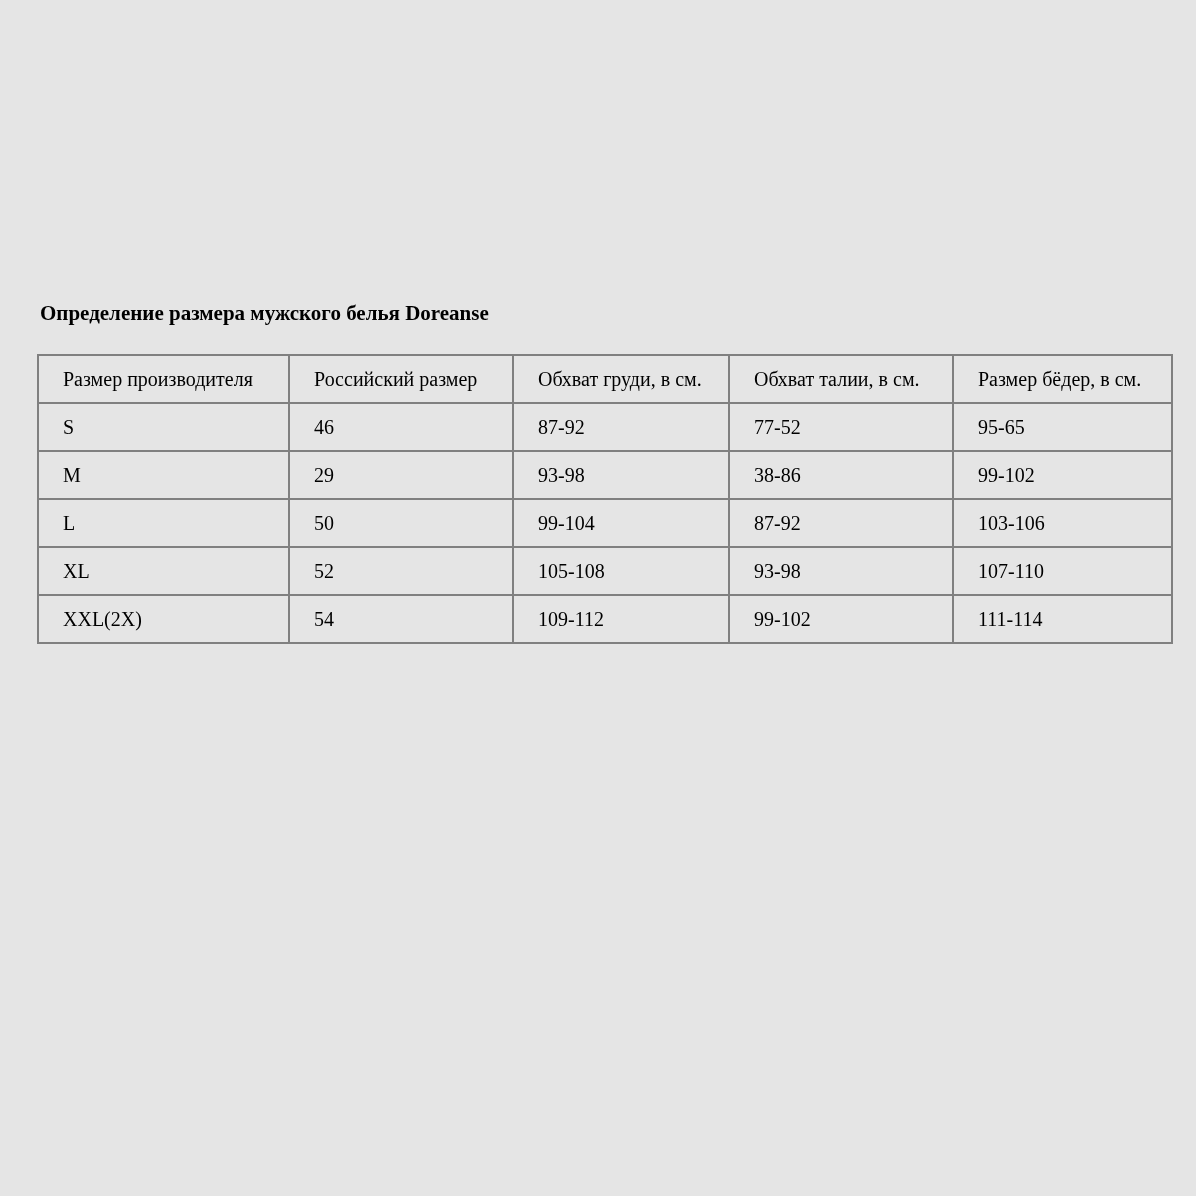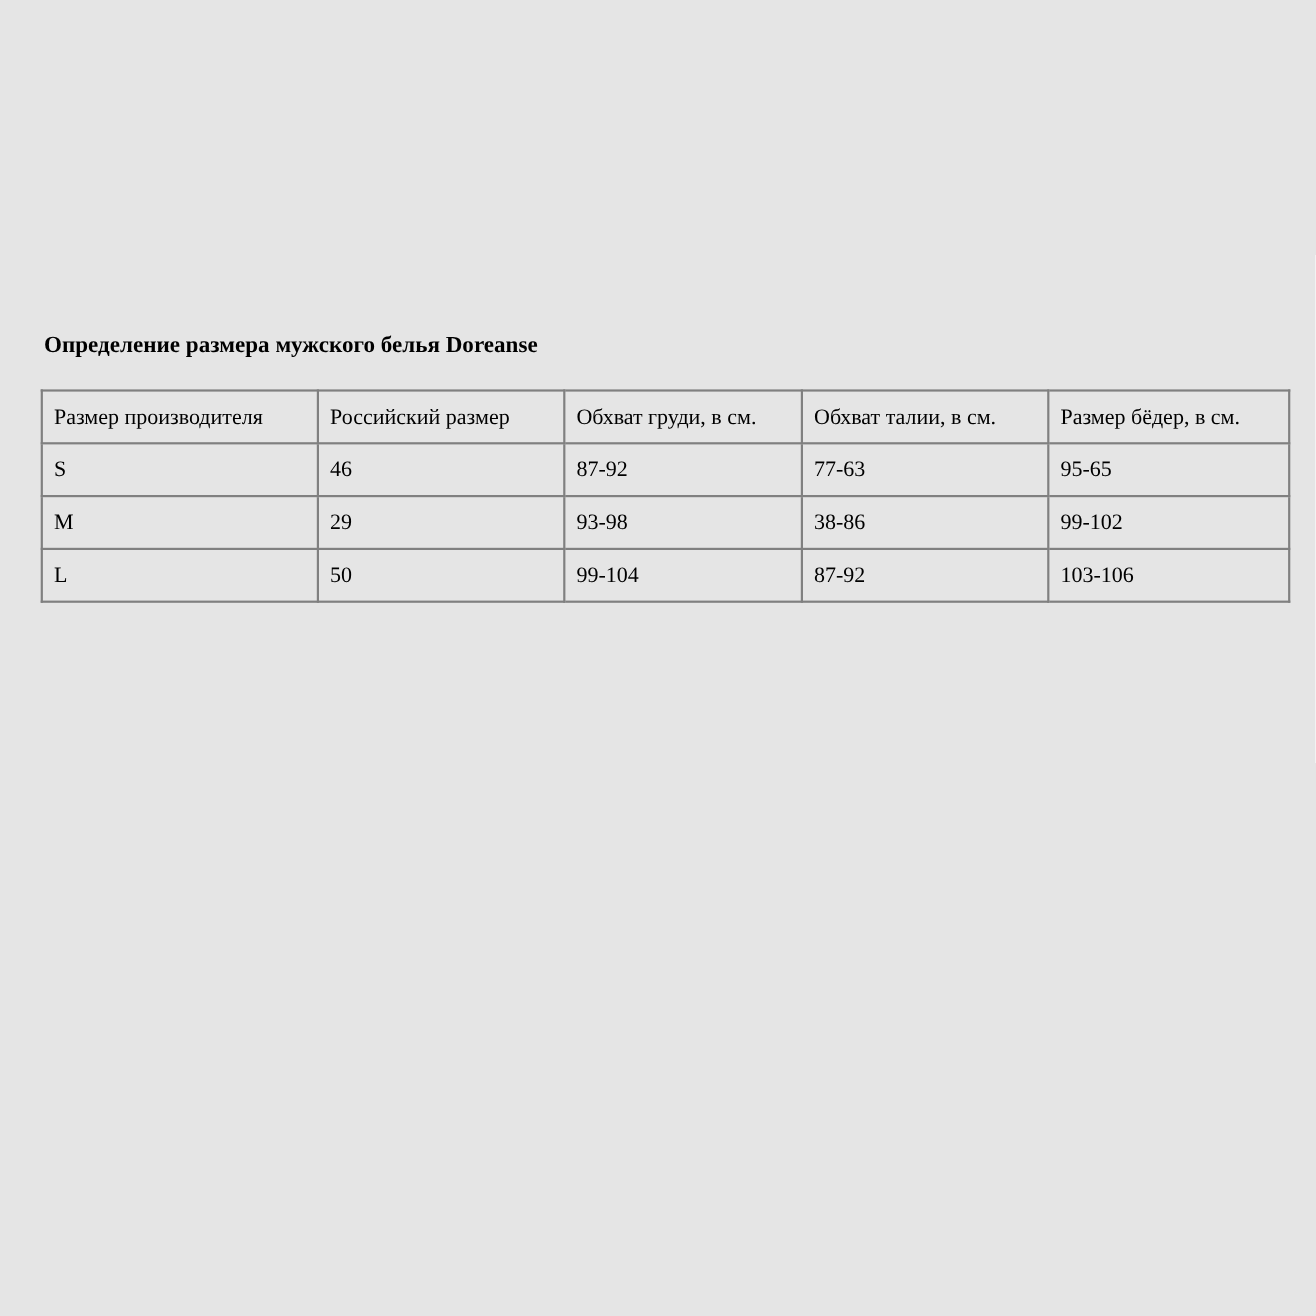--- a/index.html
+++ b/index.html
@@ -31,21 +31,21 @@
     top: 354px;
     width: 1134px;
     border-collapse: collapse;
     table-layout: fixed;
     font-size: 20px;
   }
   table.size-table th,
   table.size-table td {
     border: 2px solid #808080;
     height: 46px;              
-    padding: 0 6px 0 10px;
+    padding: 0 6px 0 24px;
     text-align: left;
     vertical-align: middle;
     font-weight: normal;
     white-space: nowrap;
     overflow: hidden;
   }
   col.c1 { width: 251px; }
   col.c2 { width: 224px; }
   col.c3 { width: 216px; }
   col.c4 { width: 224px; }
@@ -73,33 +73,47 @@
           <th>Обхват груди, в см.</th>
           <th>Обхват талии, в см.</th>
           <th>Размер бёдер, в см.</th>
         </tr>
     </thead>
     <tbody id="size-table-body">
         <tr>
           <td>S</td>
           <td>46</td>
           <td>87-92</td>
-          <td>77-63</td>
+          <td>77-52</td>
           <td>95-65</td>
         </tr>
         <tr>
           <td>M</td>
           <td>29</td>
           <td>93-98</td>
           <td>38-86</td>
           <td>99-102</td>
         </tr>
         <tr>
           <td>L</td>
           <td>50</td>
           <td>99-104</td>
           <td>87-92</td>
           <td>103-106</td>
         </tr>
+        <tr>
+          <td>XL</td>
+          <td>52</td>
+          <td>105-108</td>
+          <td>93-98</td>
+          <td>107-110</td>
+        </tr>
+        <tr>
+          <td>XXL(2X)</td>
+          <td>54</td>
+          <td>109-112</td>
+          <td>99-102</td>
+          <td>111-114</td>
+        </tr>
       </tbody>
   </table>
 
 </div>
 
 </body></html>

